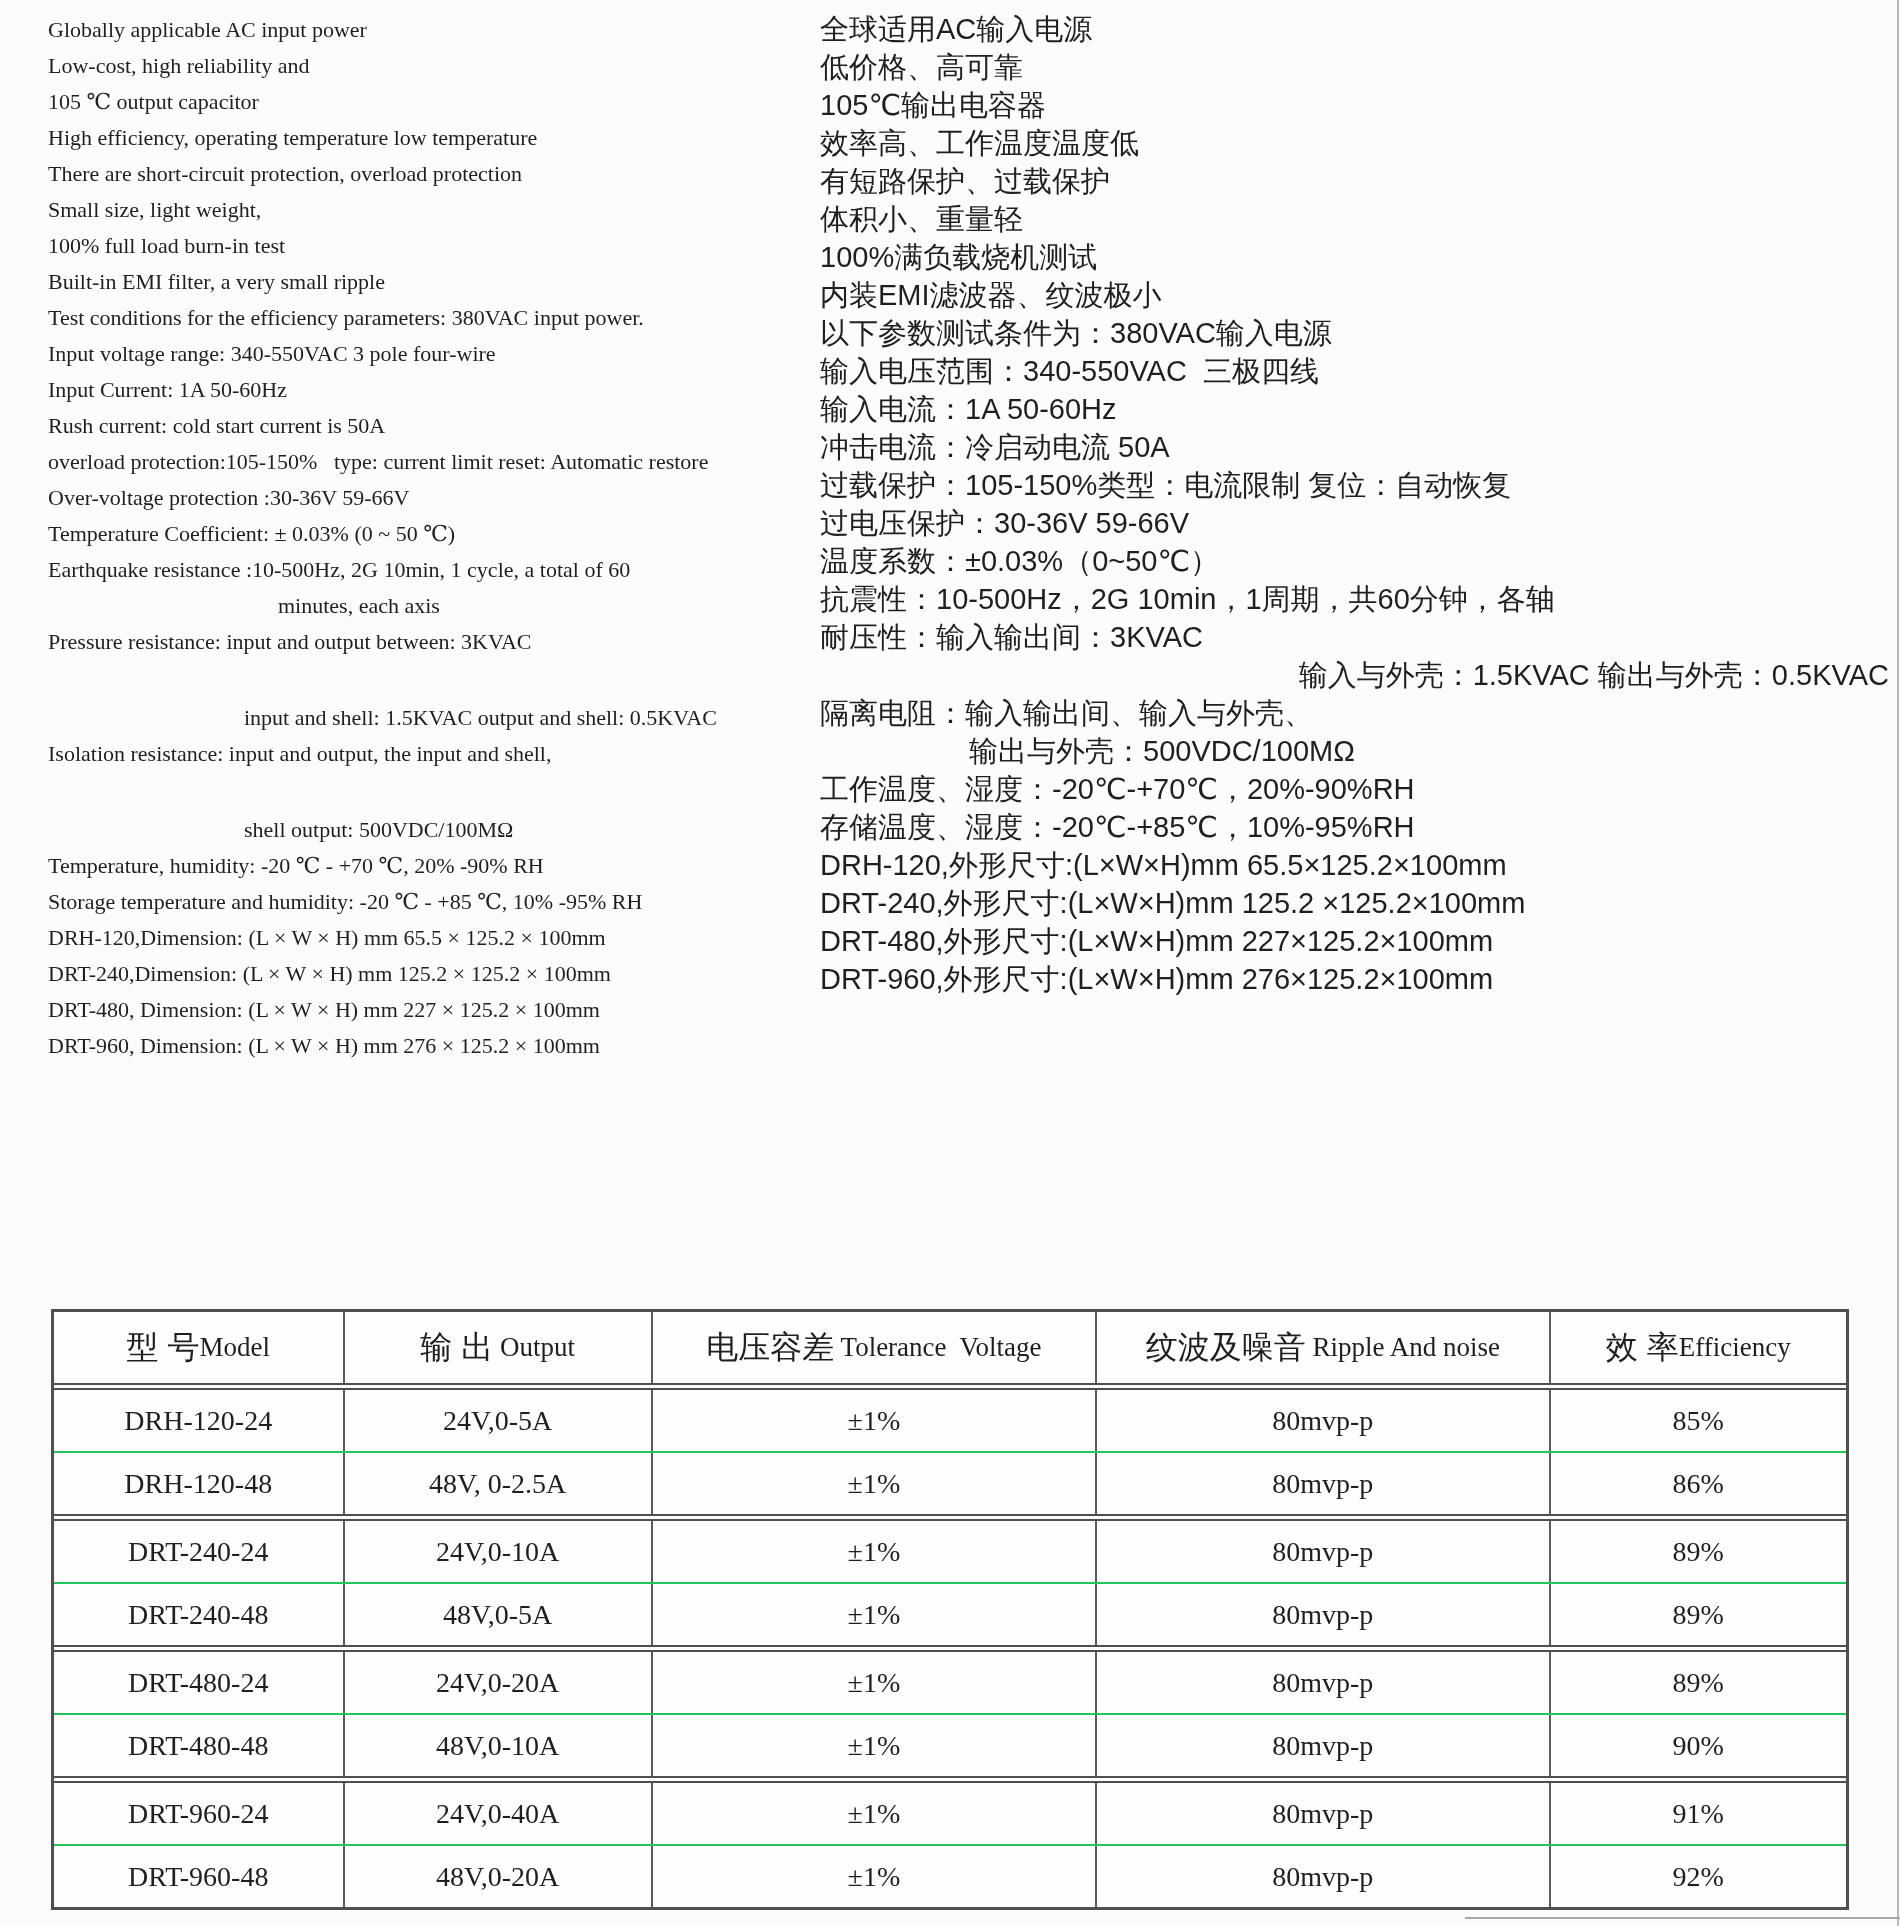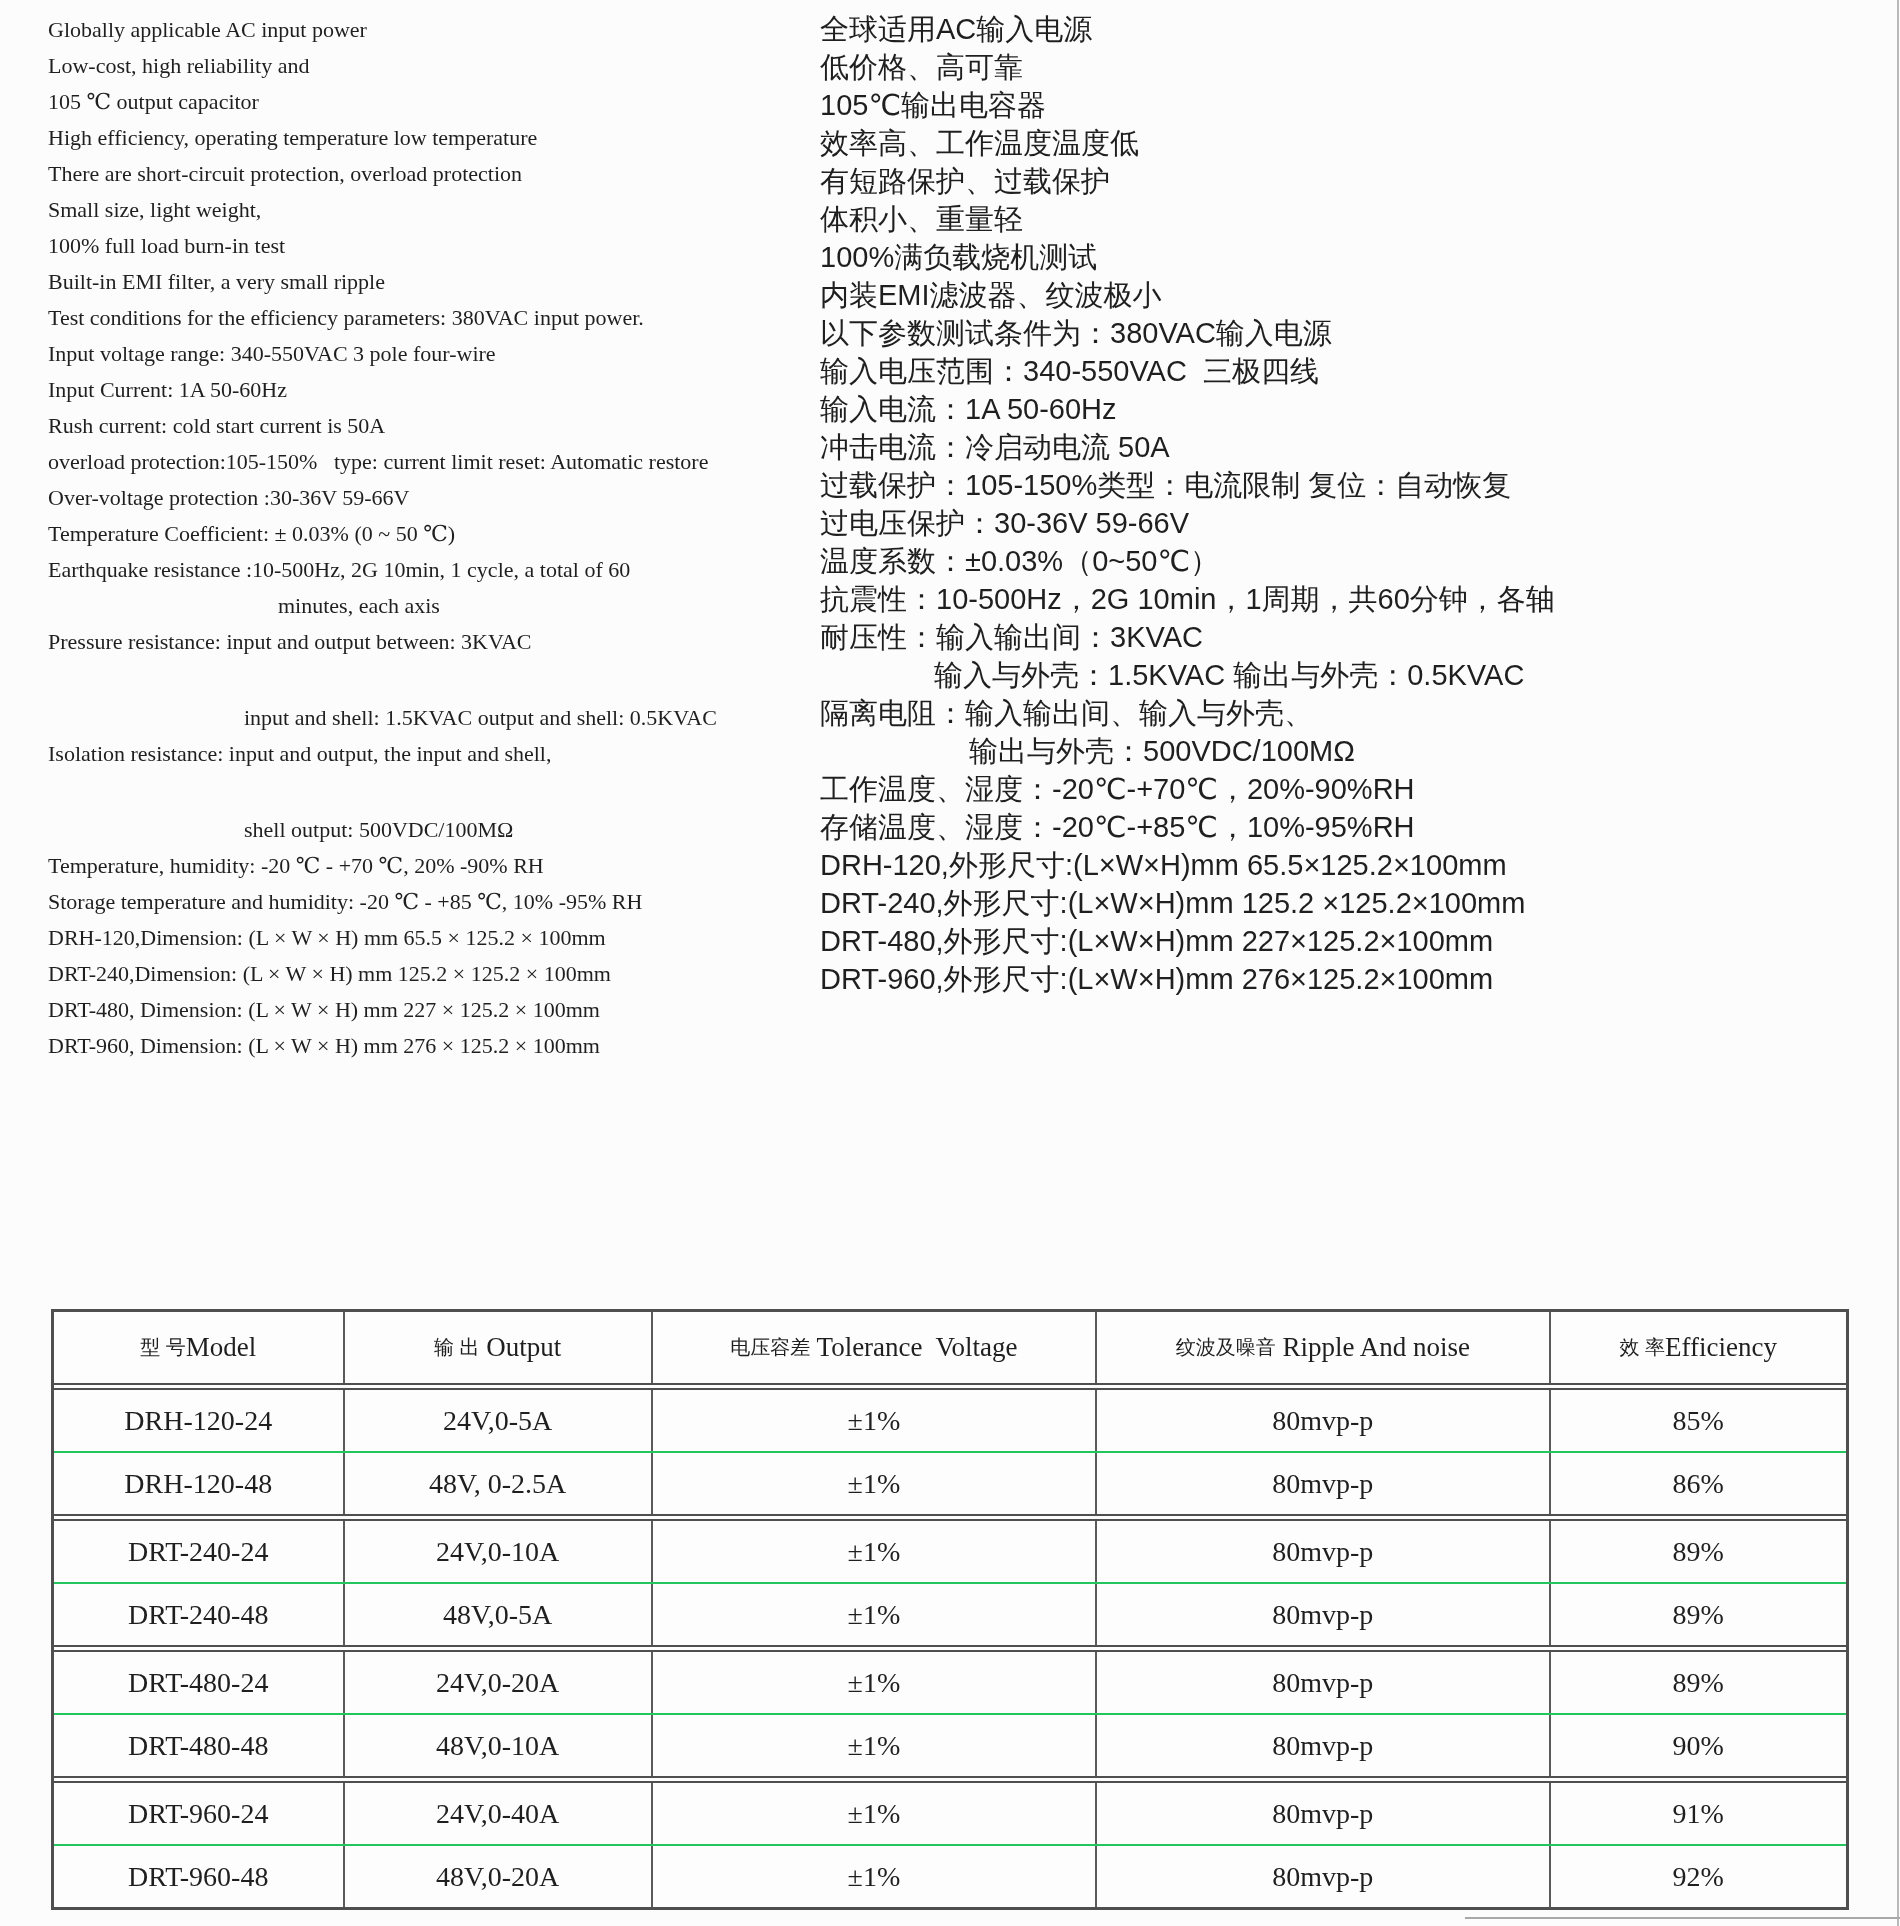--- a/index.html
+++ b/index.html
@@ -19,21 +19,21 @@
   .col-en .ln{height:36px;line-height:36px;white-space:pre;}
   .col-en .ind-lg{padding-left:230px;}
   .col-en .ind-md{padding-left:196px;margin-top:40px;}
   
   .col-zh{
     position:absolute;left:820px;top:10px;width:1069px;
     font-family:"Liberation Sans","DejaVu Sans",sans-serif;
     font-size:29px;
   }
   .col-zh .ln{height:38px;line-height:38px;white-space:pre;}
-  .col-zh .ind-a{padding-left:114px;}
+  .col-zh .ind-a{padding-left:114px;text-align:right;}
   .col-zh .ind-b{padding-left:149px;}
   
   .spec-table{
     position:absolute;left:51px;top:1309px;width:1798px;
     border:3px solid #4f4f4f;
     background:#fdfdfd;
     box-sizing:border-box;
   }
   .t-row{
     display:grid;
@@ -48,21 +48,21 @@
     height:100%;
     display:flex;align-items:center;justify-content:center;
     border-left:2px solid #5a5a5a;
     font-family:"Liberation Serif","DejaVu Serif",serif;
     font-size:28px;
     white-space:pre;
   }
   .t-cell:first-child{border-left:none;}
   .hd-zh{
     font-family:"Liberation Sans","DejaVu Sans",sans-serif;
-    font-size:20px;white-space:pre;
+    font-size:32px;white-space:pre;
   }
   .hd-en{
     font-family:"Liberation Serif","DejaVu Serif",serif;
     font-size:27px;white-space:pre;
   }
   
   .edge-right{
     position:absolute;right:2px;top:0;width:2px;height:1927px;
     background:#b9b9b9;
   }

